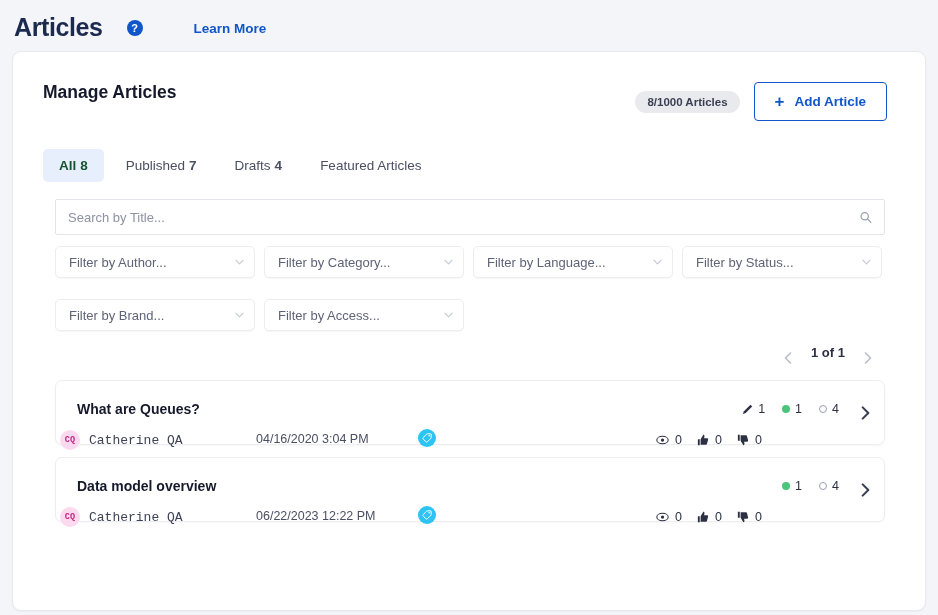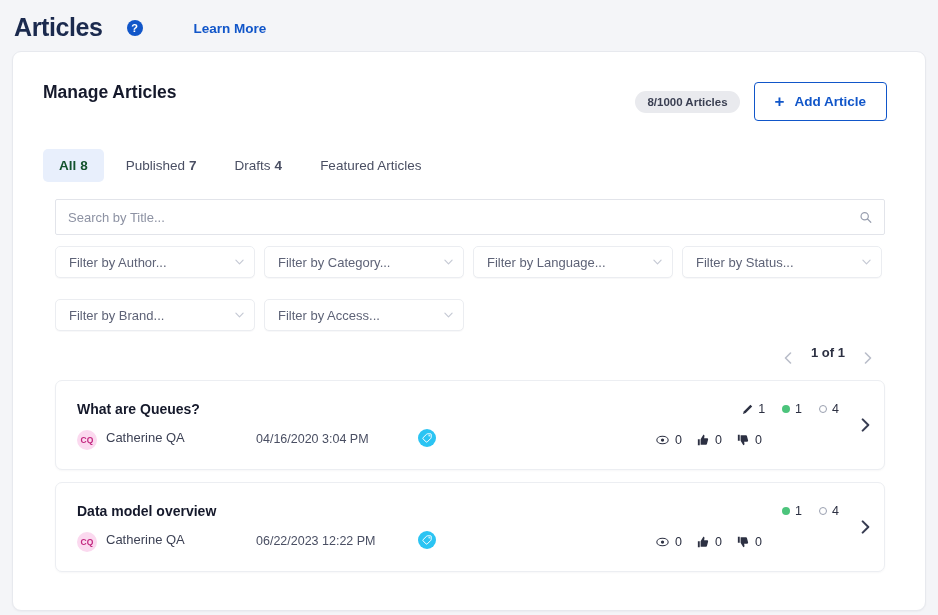--- a/index.html
+++ b/index.html
@@ -208,39 +208,40 @@
     padding: 0 6px;
   }
 
   
   .rows { margin: 9px 40px 0 42px; }
   .article-row {
     position: relative;
     border: 1px solid #eceef2;
     border-radius: 7px;
     background: #fff;
-    height: 90px;
+    height: 65px;
     margin-bottom: 12px;
     box-shadow: 0 1px 2px rgba(20,30,60,0.035);
     cursor: pointer;
   }
   .row-title {
     position: absolute;
     left: 21px;
     top: 20px;
     font-size: 14px;
     font-weight: bold;
     color: #15192b;
   }
   .row-meta {
     position: absolute;
-    left: 21px;
+    left: 4px;
     top: 49px;
     display: flex;
-    align-items: flex-start;
+    align-items: center;
+    font-family: Liberation Mono, monospace;
   }
   .avatar {
     width: 20px; height: 20px;
     border-radius: 50%;
     background: #fbd9ef;
     color: #c2267f;
     font-size: 8.5px;
     font-weight: bold;
     display: flex; align-items: center; justify-content: center;
     letter-spacing: 0.2px;

